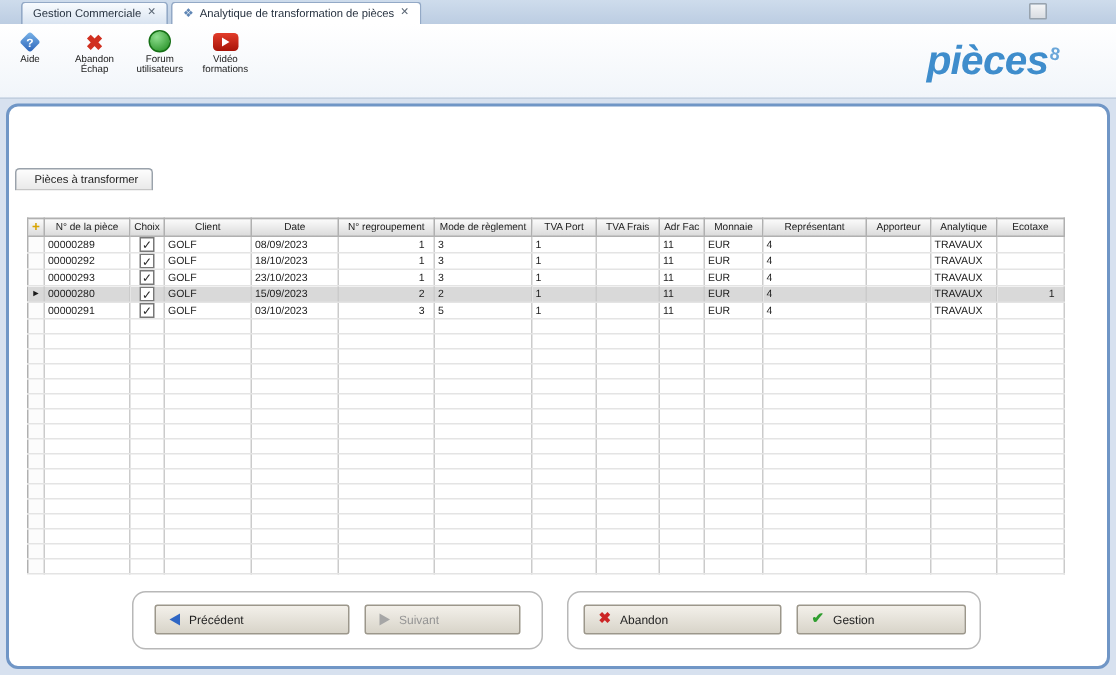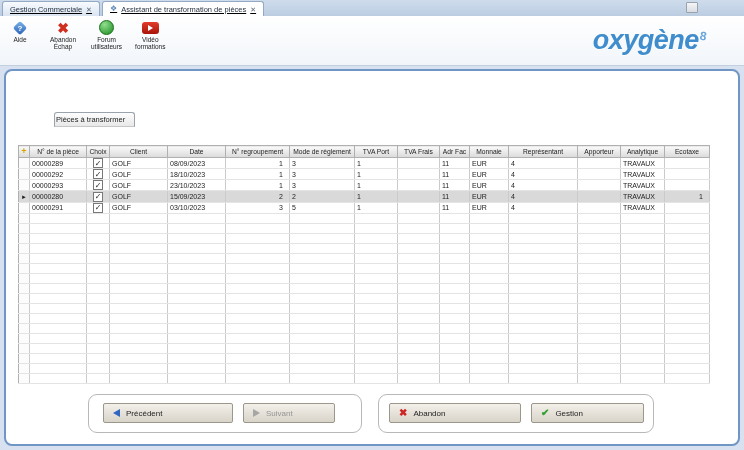--- a/index.html
+++ b/index.html
@@ -1,19 +1,19 @@
 <!DOCTYPE html>
 <html><head>
 <meta charset="utf-8">
 <style>
   html,body{margin:0;padding:0;background:#d7e1ef;font-family:"Liberation Sans",sans-serif;}
   .screen{position:relative;width:744px;height:450px;background:#d7e1ef;overflow:hidden;}
 
   
-  .tabbar{position:absolute;top:0;left:0;right:0;height:16px;background:linear-gradient(#cedcec,#bccde2);border-bottom:1px solid #a9bcd4;display:flex;align-items:flex-end;padding-left:2px;text-decoration:underline;}
+  .tabbar{position:absolute;top:0;left:0;right:0;height:16px;background:linear-gradient(#cedcec,#bccde2);border-bottom:1px solid #a9bcd4;display:flex;align-items:center;padding-left:14px;}
   .tab{display:flex;align-items:center;gap:4px;height:14px;padding:0 7px;margin-right:2px;font-size:7.5px;color:#26313f;background:linear-gradient(#f8fbfe,#d9e4f1);border:1px solid #93a9c6;border-bottom:none;border-radius:3px 3px 0 0;white-space:nowrap;}
   .tab.active{background:#ffffff;}
   .tab-close{font-size:7px;color:#5b6775;line-height:1;}
   .tab-icon{font-size:8px;color:#5f86b5;line-height:1;}
   .corner-icon{position:absolute;right:46px;top:2px;width:10px;height:9px;background:linear-gradient(#f4f5f7,#d9dde2);border:1px solid #98a3ae;border-radius:1px;}
 
   
   .toolbar{position:absolute;top:16px;left:0;right:0;height:49px;background:linear-gradient(#ffffff,#f1f5fa);border-bottom:1px solid #c2cfdf;}
   .tool-buttons{position:absolute;left:5px;top:3px;display:flex;gap:13px;}
   .tbtn{display:flex;flex-direction:column;align-items:center;min-width:30px;cursor:default;}
@@ -25,61 +25,61 @@
   .globe{width:13px;height:13px;border-radius:50%;background:radial-gradient(circle at 35% 28%,#8fdf8f,#1d8a1d);border:1px solid #157015;}
   .yt{width:17px;height:12px;border-radius:3px;background:linear-gradient(#e23c2a,#a81408);display:flex;align-items:center;justify-content:center;}
   .yt i{display:block;width:0;height:0;border-top:3px solid transparent;border-bottom:3px solid transparent;border-left:5px solid #fff;}
 
   
   .logo{position:absolute;right:38px;top:9px;font-size:27px;font-weight:bold;font-style:italic;color:#3f8dcc;letter-spacing:-0.5px;text-shadow:0 1px 1px rgba(255,255,255,0.7);}
   .logo-mark{display:inline-block;font-size:12px;font-style:normal;color:#6aa6d9;transform:translateY(-9px) rotate(10deg);margin-left:1px;}
 
   
   .main{position:absolute;left:4px;right:4px;top:69px;bottom:4px;background:#ffffff;border:2px solid #7096c6;border-radius:8px;}
-  .page-tab{position:absolute;left:4px;top:41px;padding:2px 9px 2px 1px;font-size:7.5px;color:#222;background:linear-gradient(#fdfdfd,#e9e9e9);border:1px solid #9aa2ab;border-bottom-color:#c6c6c6;border-radius:3px 3px 0 0;margin-left:44px;}
+  .page-tab{position:absolute;left:4px;top:41px;padding:2px 9px 2px 12px;font-size:7.5px;color:#222;background:linear-gradient(#fdfdfd,#e9e9e9);border:1px solid #9aa2ab;border-bottom-color:#c6c6c6;border-radius:3px 3px 0 0;}
 
   
   .grid{position:absolute;left:12px;top:74px;width:691px;border-collapse:collapse;table-layout:fixed;background:#fff;border:1px solid #b0b0b0;}
   .grid th{height:11px;padding:0 1px;font-size:6.7px;font-weight:normal;color:#1c1c1c;text-align:center;background:linear-gradient(#fafafa,#dadada);border:1px solid #b0b0b0;white-space:nowrap;overflow:hidden;}
   .grid th.th-add{color:#d8a400;font-weight:bold;font-size:9px;line-height:9px;padding:0;}
   .grid td{height:9px;line-height:9px;padding:0 2px;font-size:7px;color:#1c1c1c;border-right:1px solid #cbcbcb;border-bottom:1px solid #e4e4e4;white-space:nowrap;overflow:hidden;}
   .grid td.td-marker{padding:0;text-align:center;background:#fcfcfc;}
   .grid td.td-center{text-align:center;padding:0;}
   .grid td.td-right{text-align:right;padding-right:6px;}
   .grid tr.selected td{background:#d9d9d9;}
   .row-arrow{font-size:6px;color:#1a1a1a;line-height:9px;}
   .checkbox{display:inline-flex;align-items:center;justify-content:center;width:8px;height:8px;border:1px solid #787878;background:#fff;font-size:8px;line-height:7px;color:#2a2a2a;vertical-align:middle;}
 
   
   .group{position:absolute;top:323px;height:37px;border:1px solid #b8b8b8;border-radius:9px;background:#fff;}
   .group-nav{left:82px;width:272px;}
   .group-act{left:372px;width:274px;}
   .fbtn{position:absolute;top:8px;height:20px;background:linear-gradient(#f3f0ea,#d8d4c9);border:1px solid #9c978b;border-radius:2px;display:flex;align-items:center;gap:6px;padding:0 10px 0 9px;font-size:8px;color:#1e1e1e;box-sizing:border-box;}
   .fbtn-precedent{left:14px;width:130px;}
-  .fbtn-suivant{left:154px;width:92px;color:#949494;}
+  .fbtn-suivant{left:154px;width:104px;color:#949494;}
   .fbtn-annuler{left:10px;width:132px;}
   .fbtn-valider{left:152px;width:113px;}
   .arr-left{width:0;height:0;border-top:4px solid transparent;border-bottom:4px solid transparent;border-right:7px solid #2f66c4;}
   .arr-right{width:0;height:0;border-top:4px solid transparent;border-bottom:4px solid transparent;border-left:7px solid #a6a6a6;}
   .ico-cancel{color:#cc2525;font-weight:bold;font-size:10px;line-height:1;}
   .ico-valid{color:#2f9e2f;font-weight:bold;font-size:10px;line-height:1;}
 </style>
 </head>
 <body>
 
 <div class="screen">
 
   <div class="tabbar">
     <div class="tab">
       <span class="tab-label">Gestion Commerciale</span>
       <span class="tab-close">✕</span>
     </div>
     <div class="tab active">
       <span class="tab-icon">❖</span>
-      <span class="tab-label">Assistant de transformation de pièces</span>
+      <span class="tab-label">Analytique de transformation de pièces</span>
       <span class="tab-close">✕</span>
     </div>
     <div class="corner-icon"></div>
   </div>
 
   <div class="toolbar">
     <div class="tool-buttons">
       <div class="tbtn">
         <div class="ticon">
             <div class="diamond">
@@ -114,21 +114,21 @@
             <div class="yt">
               <i></i>
             </div>
           </div>
         <div class="tlabel">
             <div>Vidéo</div>
             <div>formations</div>
           </div>
       </div>
     </div>
-    <div class="logo"><span>oxygène</span><span class="logo-mark">8</span></div>
+    <div class="logo"><span>pièces</span><span class="logo-mark">8</span></div>
   </div>
 
   <div class="main">
     <div class="page-tab">Pièces à transformer</div>
 
     <table class="grid">
         <colgroup>
           <col style="width: 11px;">
           <col style="width: 57px;">
           <col style="width: 23px;">

